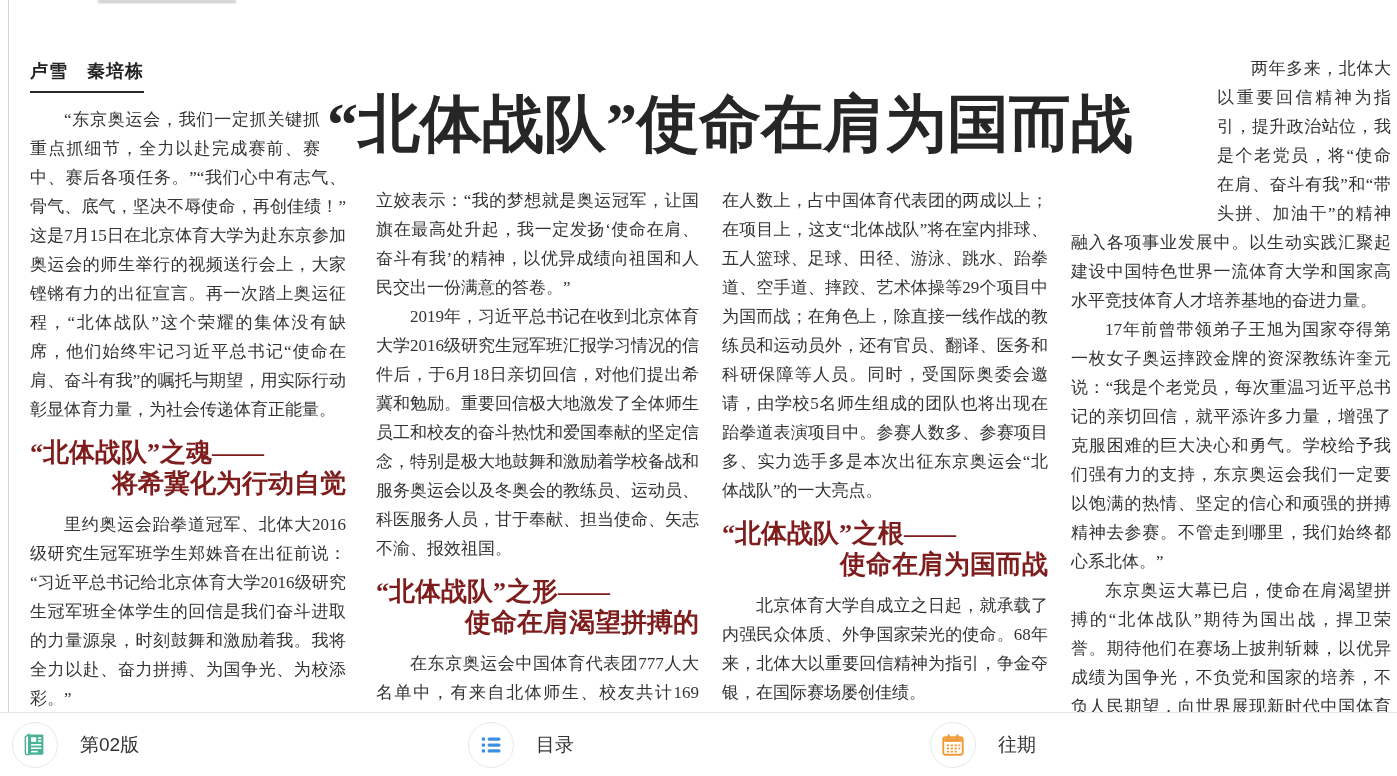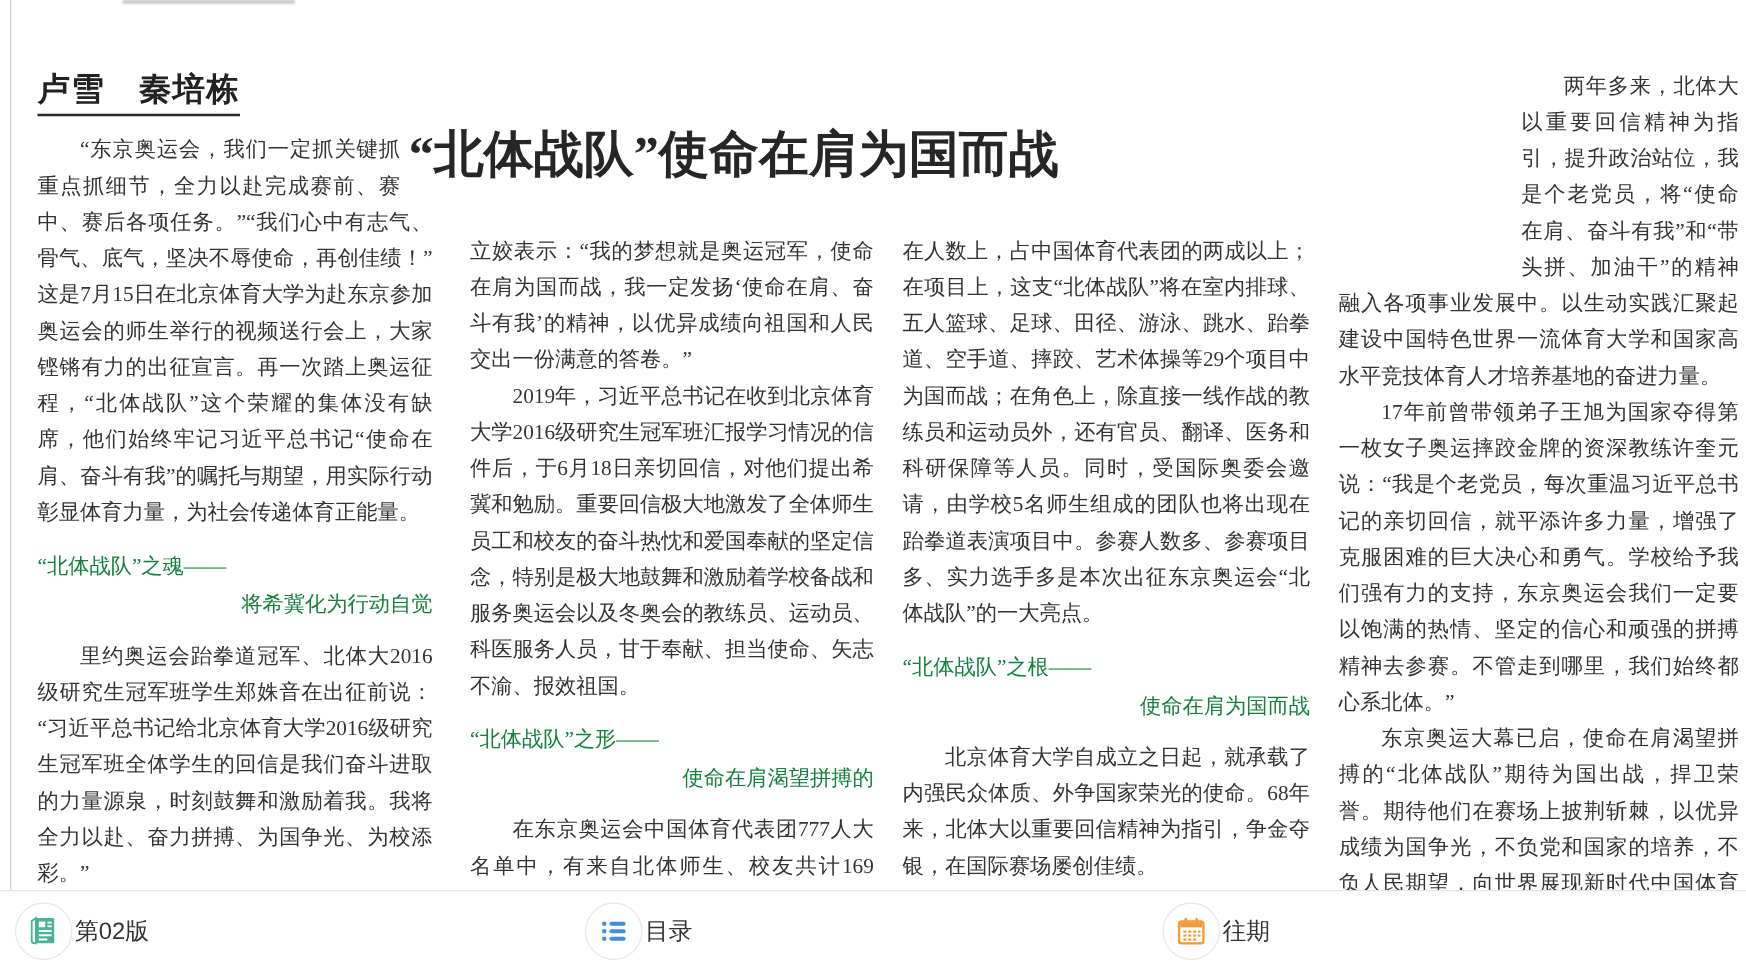--- a/index.html
+++ b/index.html
@@ -7,50 +7,50 @@
     width:1397px;height:776px;position:relative;background:#ffffff;
     overflow:hidden;font-family:"Liberation Sans",sans-serif;
   }
   
   .left-divider{position:absolute;left:8px;top:0;width:1px;height:713px;background:#d4d4d4;}
   .top-artifact{position:absolute;left:98px;top:0;width:138px;height:3px;background:#9a9aa0;opacity:.55;filter:blur(1px);}
   
   .headline{
     position:absolute;left:327px;top:72px;width:880px;
     font-family:"Liberation Serif","DejaVu Serif",serif;
-    font-weight:900;font-size:40px;line-height:104px;color:#262626;
+    font-weight:900;font-size:62px;line-height:104px;color:#262626;
     white-space:nowrap;letter-spacing:0px;
   }
   .col{
     position:absolute;
     font-family:"Liberation Serif","DejaVu Serif",serif;
     font-size:17px;line-height:29px;color:#333333;text-align:justify;
   }
   .col p{margin:0;text-indent:2em;}
   .col p.continuation{text-indent:0;}
   .byline{
     display:inline-block;font-family:"Liberation Sans",sans-serif;
-    font-size:26px;font-weight:bold;color:#222;
+    font-size:18px;font-weight:bold;color:#222;
     border-bottom:2px solid #2a2a2a;padding-bottom:5px;margin-bottom:12px;
     letter-spacing:1px;
   }
   .subhead{
-    font-weight:normal;font-size:17px;line-height:31px;color:#15803d;
+    font-weight:bold;font-size:26px;line-height:31px;color:#7f1d1d;
     margin:13px 0 11px 0;text-align:left;
   }
   .subhead .l2{display:block;text-align:right;}
   .wrap-spacer-right{float:right;width:26px;height:80px;}
   .wrap-spacer-left{float:left;width:146px;height:158px;}
   
   .footer-bar{
     position:absolute;left:0;top:712px;width:1397px;height:64px;
     background:#ffffff;border-top:1px solid #e5e5e5;box-sizing:border-box;
   }
   .footer-item{
-    position:absolute;top:0;height:100%;display:flex;align-items:center;gap:2px;cursor:pointer;
+    position:absolute;top:0;height:100%;display:flex;align-items:center;gap:22px;cursor:pointer;
   }
   .footer-item.fi-page{left:12px;}
   .footer-item.fi-toc{left:468px;}
   .footer-item.fi-archive{left:930px;}
   .icon-circle{
     width:46px;height:46px;border:1px solid #e7e7e7;border-radius:50%;
     background:#fff;display:flex;align-items:center;justify-content:center;box-sizing:border-box;
   }
   .footer-label{font-size:19px;color:#333;}
 </style>
@@ -68,21 +68,21 @@
   <p>“东京奥运会，我们一定抓关键抓重点抓细节，全力以赴完成赛前、赛中、赛后各项任务。”“我们心中有志气、骨气、底气，坚决不辱使命，再创佳绩！”这是7月15日在北京体育大学为赴东京参加奥运会的师生举行的视频送行会上，大家铿锵有力的出征宣言。再一次踏上奥运征程，“北体战队”这个荣耀的集体没有缺席，他们始终牢记习近平总书记“使命在肩、奋斗有我”的嘱托与期望，用实际行动彰显体育力量，为社会传递体育正能量。</p>
   <div class="subhead">
     <span class="l1">“北体战队”之魂——</span>
     <span class="l2">将希冀化为行动自觉</span>
   </div>
   <p>里约奥运会跆拳道冠军、北体大2016级研究生冠军班学生郑姝音在出征前说：“习近平总书记给北京体育大学2016级研究生冠军班全体学生的回信是我们奋斗进取的力量源泉，时刻鼓舞和激励着我。我将全力以赴、奋力拼搏、为国争光、为校添彩。”</p>
   <p>田径名将、2018级研究生冠军班学生巩</p>
 </div>
 
 <div class="col" style="left:376px;top:186px;width:323px;">
-  <p class="continuation">立姣表示：“我的梦想就是奥运冠军，使命在肩为国而战，我一定发扬‘使命在肩、奋斗有我’的精神，以优异成绩向祖国和人民交出一份满意的答卷。”</p>
+  <p class="continuation">立姣表示：“我的梦想就是奥运冠军，让国旗在最高处升起，我一定发扬‘使命在肩、奋斗有我’的精神，以优异成绩向祖国和人民交出一份满意的答卷。”</p>
   <p>2019年，习近平总书记在收到北京体育大学2016级研究生冠军班汇报学习情况的信件后，于6月18日亲切回信，对他们提出希冀和勉励。重要回信极大地激发了全体师生员工和校友的奋斗热忱和爱国奉献的坚定信念，特别是极大地鼓舞和激励着学校备战和服务奥运会以及冬奥会的教练员、运动员、科医服务人员，甘于奉献、担当使命、矢志不渝、报效祖国。</p>
   <div class="subhead">
     <span class="l1">“北体战队”之形——</span>
     <span class="l2">使命在肩渴望拼搏的</span>
   </div>
   <p>在东京奥运会中国体育代表团777人大名单中，有来自北体师生、校友共计169人。</p>
 </div>
 
 <div class="col" style="left:722px;top:186px;width:326px;">
   <p class="continuation">在人数上，占中国体育代表团的两成以上；在项目上，这支“北体战队”将在室内排球、五人篮球、足球、田径、游泳、跳水、跆拳道、空手道、摔跤、艺术体操等29个项目中为国而战；在角色上，除直接一线作战的教练员和运动员外，还有官员、翻译、医务和科研保障等人员。同时，受国际奥委会邀请，由学校5名师生组成的团队也将出现在跆拳道表演项目中。参赛人数多、参赛项目多、实力选手多是本次出征东京奥运会“北体战队”的一大亮点。</p>

